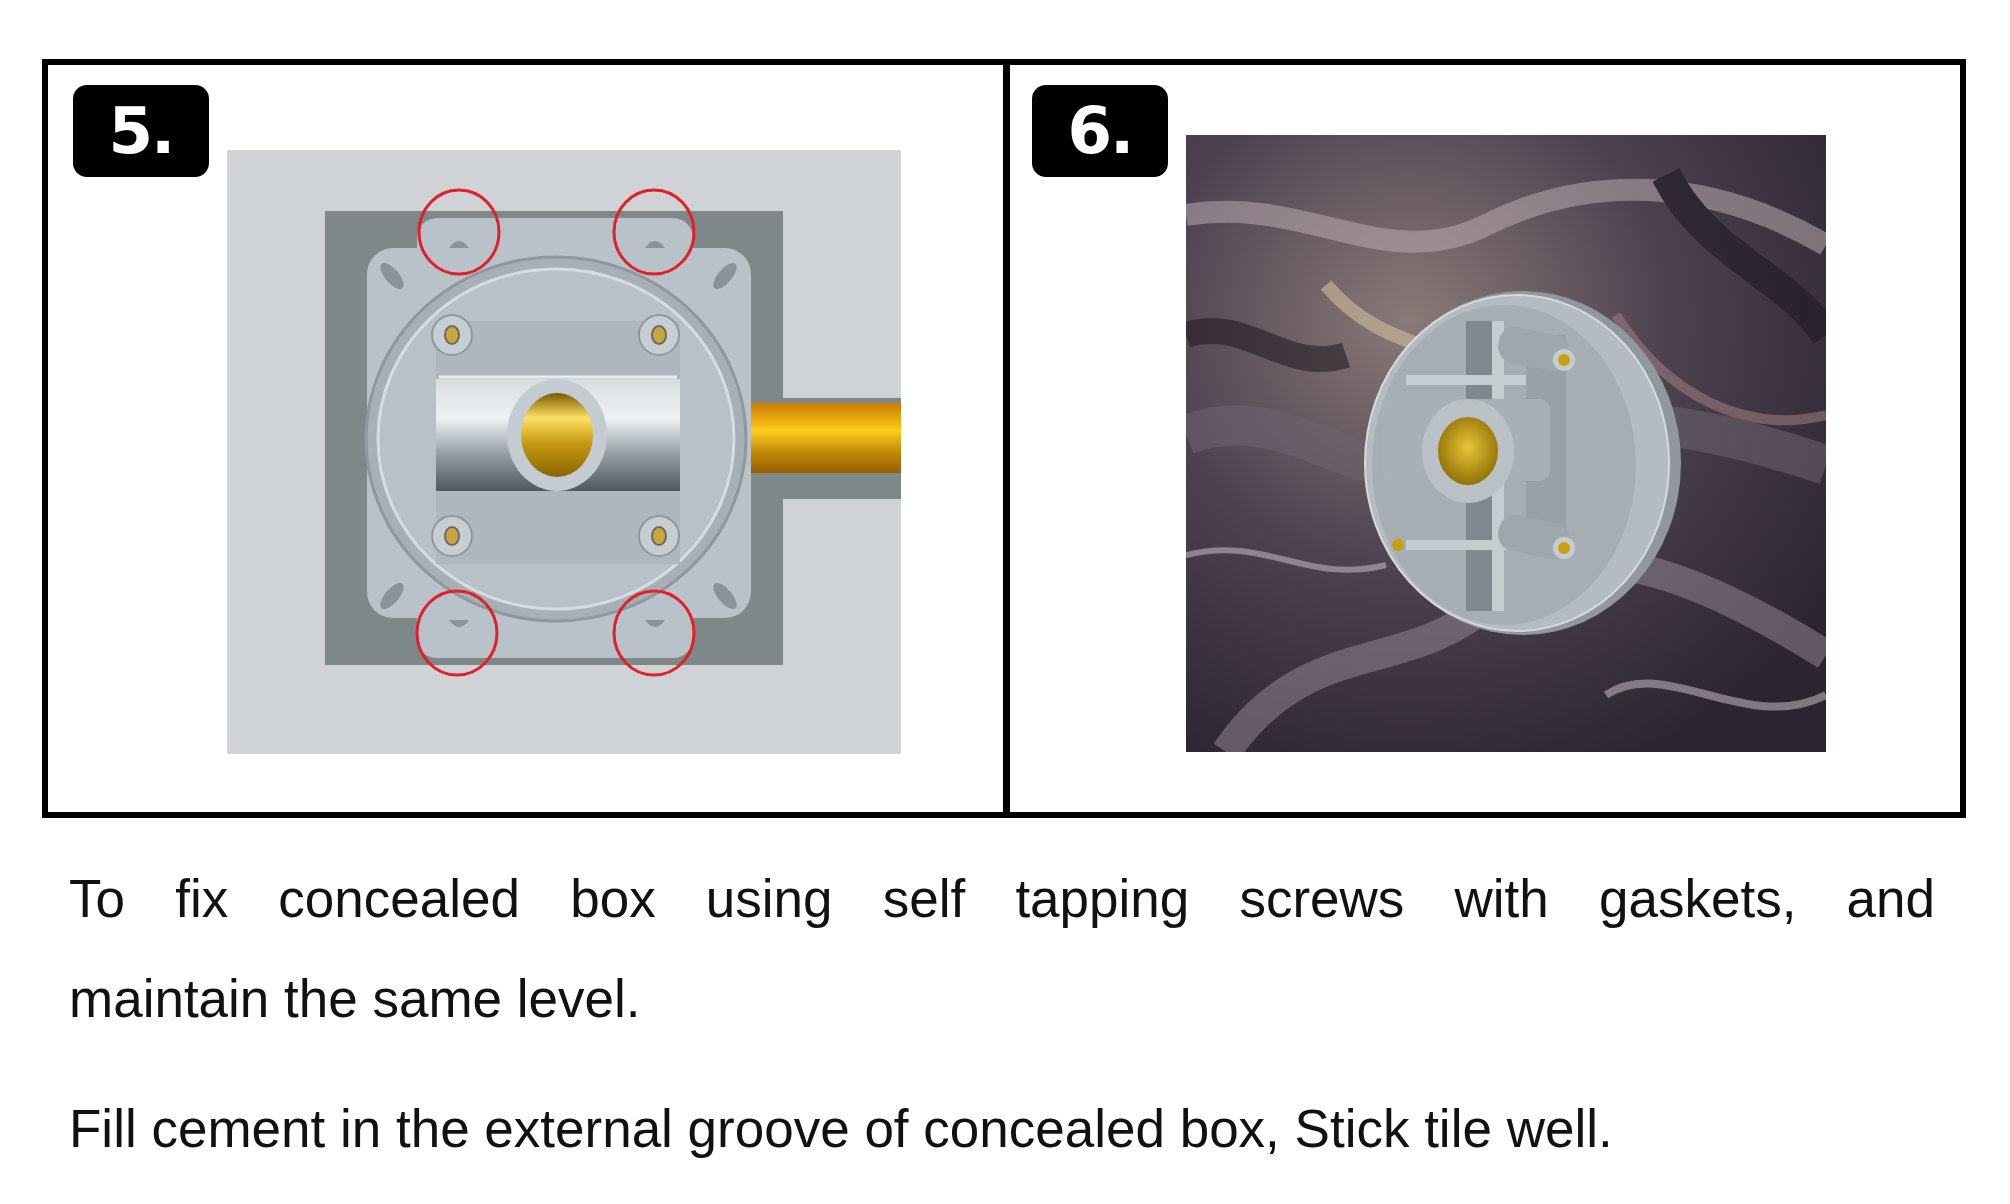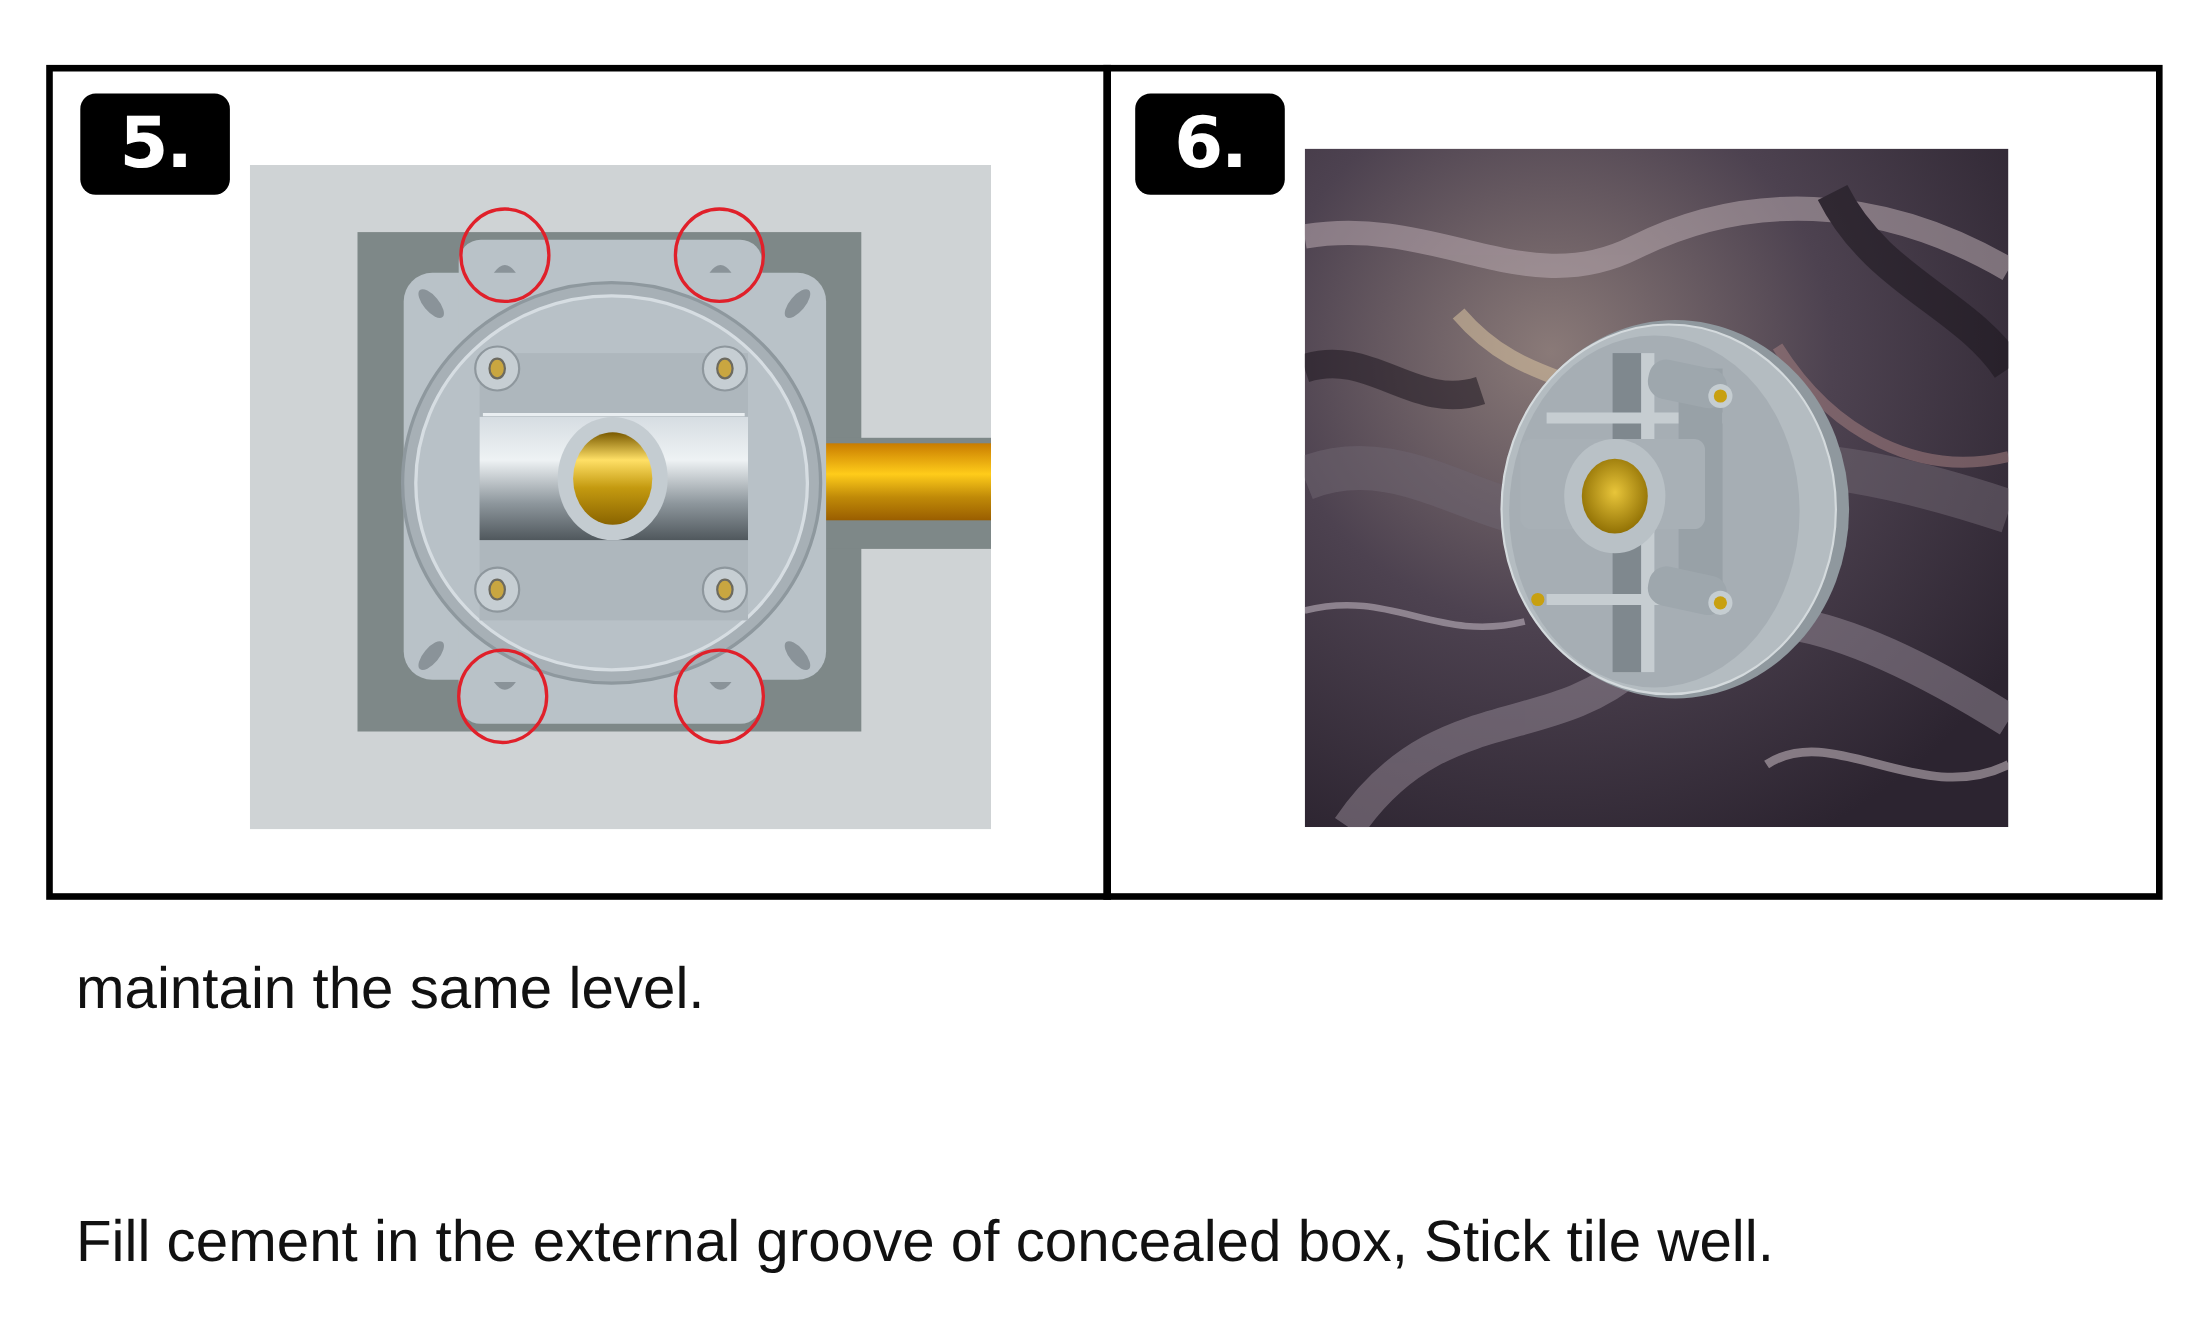--- a/index.html
+++ b/index.html
@@ -5,21 +5,21 @@
   html, body { margin:0; padding:0; background:#ffffff; }
   body { width:2010px; height:1204px; position:relative; overflow:hidden; font-family:"Liberation Sans", sans-serif; }
   .frame { position:absolute; left:42px; top:59px; width:1924px; height:759px; box-sizing:border-box; border:6px solid #000; background:#fff; }
   .divider { position:absolute; left:1003px; top:59px; width:7px; height:759px; background:#000; }
   .badge { position:absolute; width:136px; height:92px; background:#000; border-radius:14px; color:#fff;
            font-family:"DejaVu Sans", sans-serif; font-weight:bold; font-size:64px; line-height:92px; text-align:center; letter-spacing:-2px; }
   .panel-img { position:absolute; overflow:hidden; }
   .caption { position:absolute; left:69px; width:1866px; font-family:"Liberation Sans", sans-serif; font-size:53px; line-height:65px; color:#111; }
   .cap1 { top:866px; text-align:justify; text-align-last:left; }
   .cap1 .l1 { display:block; text-align:justify; text-align-last:justify; }
-  .cap1 .l2 { display:block; }
+  .cap1 .l2 { display:block;margin-top:35px; }
   .cap2 { top:1061px;margin-top:35px; }
 </style>
 </head>
 <body>
 
 <div class="frame"></div>
 <div class="divider"></div>
 
 <div class="badge" style="left:73px; top:85px;">5.</div>
 
@@ -143,17 +143,18 @@
       <circle cx="378" cy="413" r="6" fill="#c8a010"></circle>
     <circle cx="212" cy="410" r="6" fill="#c8a010"></circle>
 
     <rect x="196" y="264" width="168" height="82" rx="10" fill="#a8b0b6"></rect>
     <ellipse cx="282" cy="316" rx="46" ry="52" fill="#b9c1c6"></ellipse>
     <ellipse cx="282" cy="316" rx="30" ry="34" fill="url(#brass6)"></ellipse>
   </svg>
 </div>
 
 <div class="caption cap1">
+  <span class="l1">To fix concealed box using self tapping screws with gaskets, and</span>
   <span class="l2">maintain the same level.</span>
 </div>
 <div class="caption cap2">
   <span>Fill cement in the external groove of concealed box, Stick tile well.</span>
 </div>
 
 </body></html>

